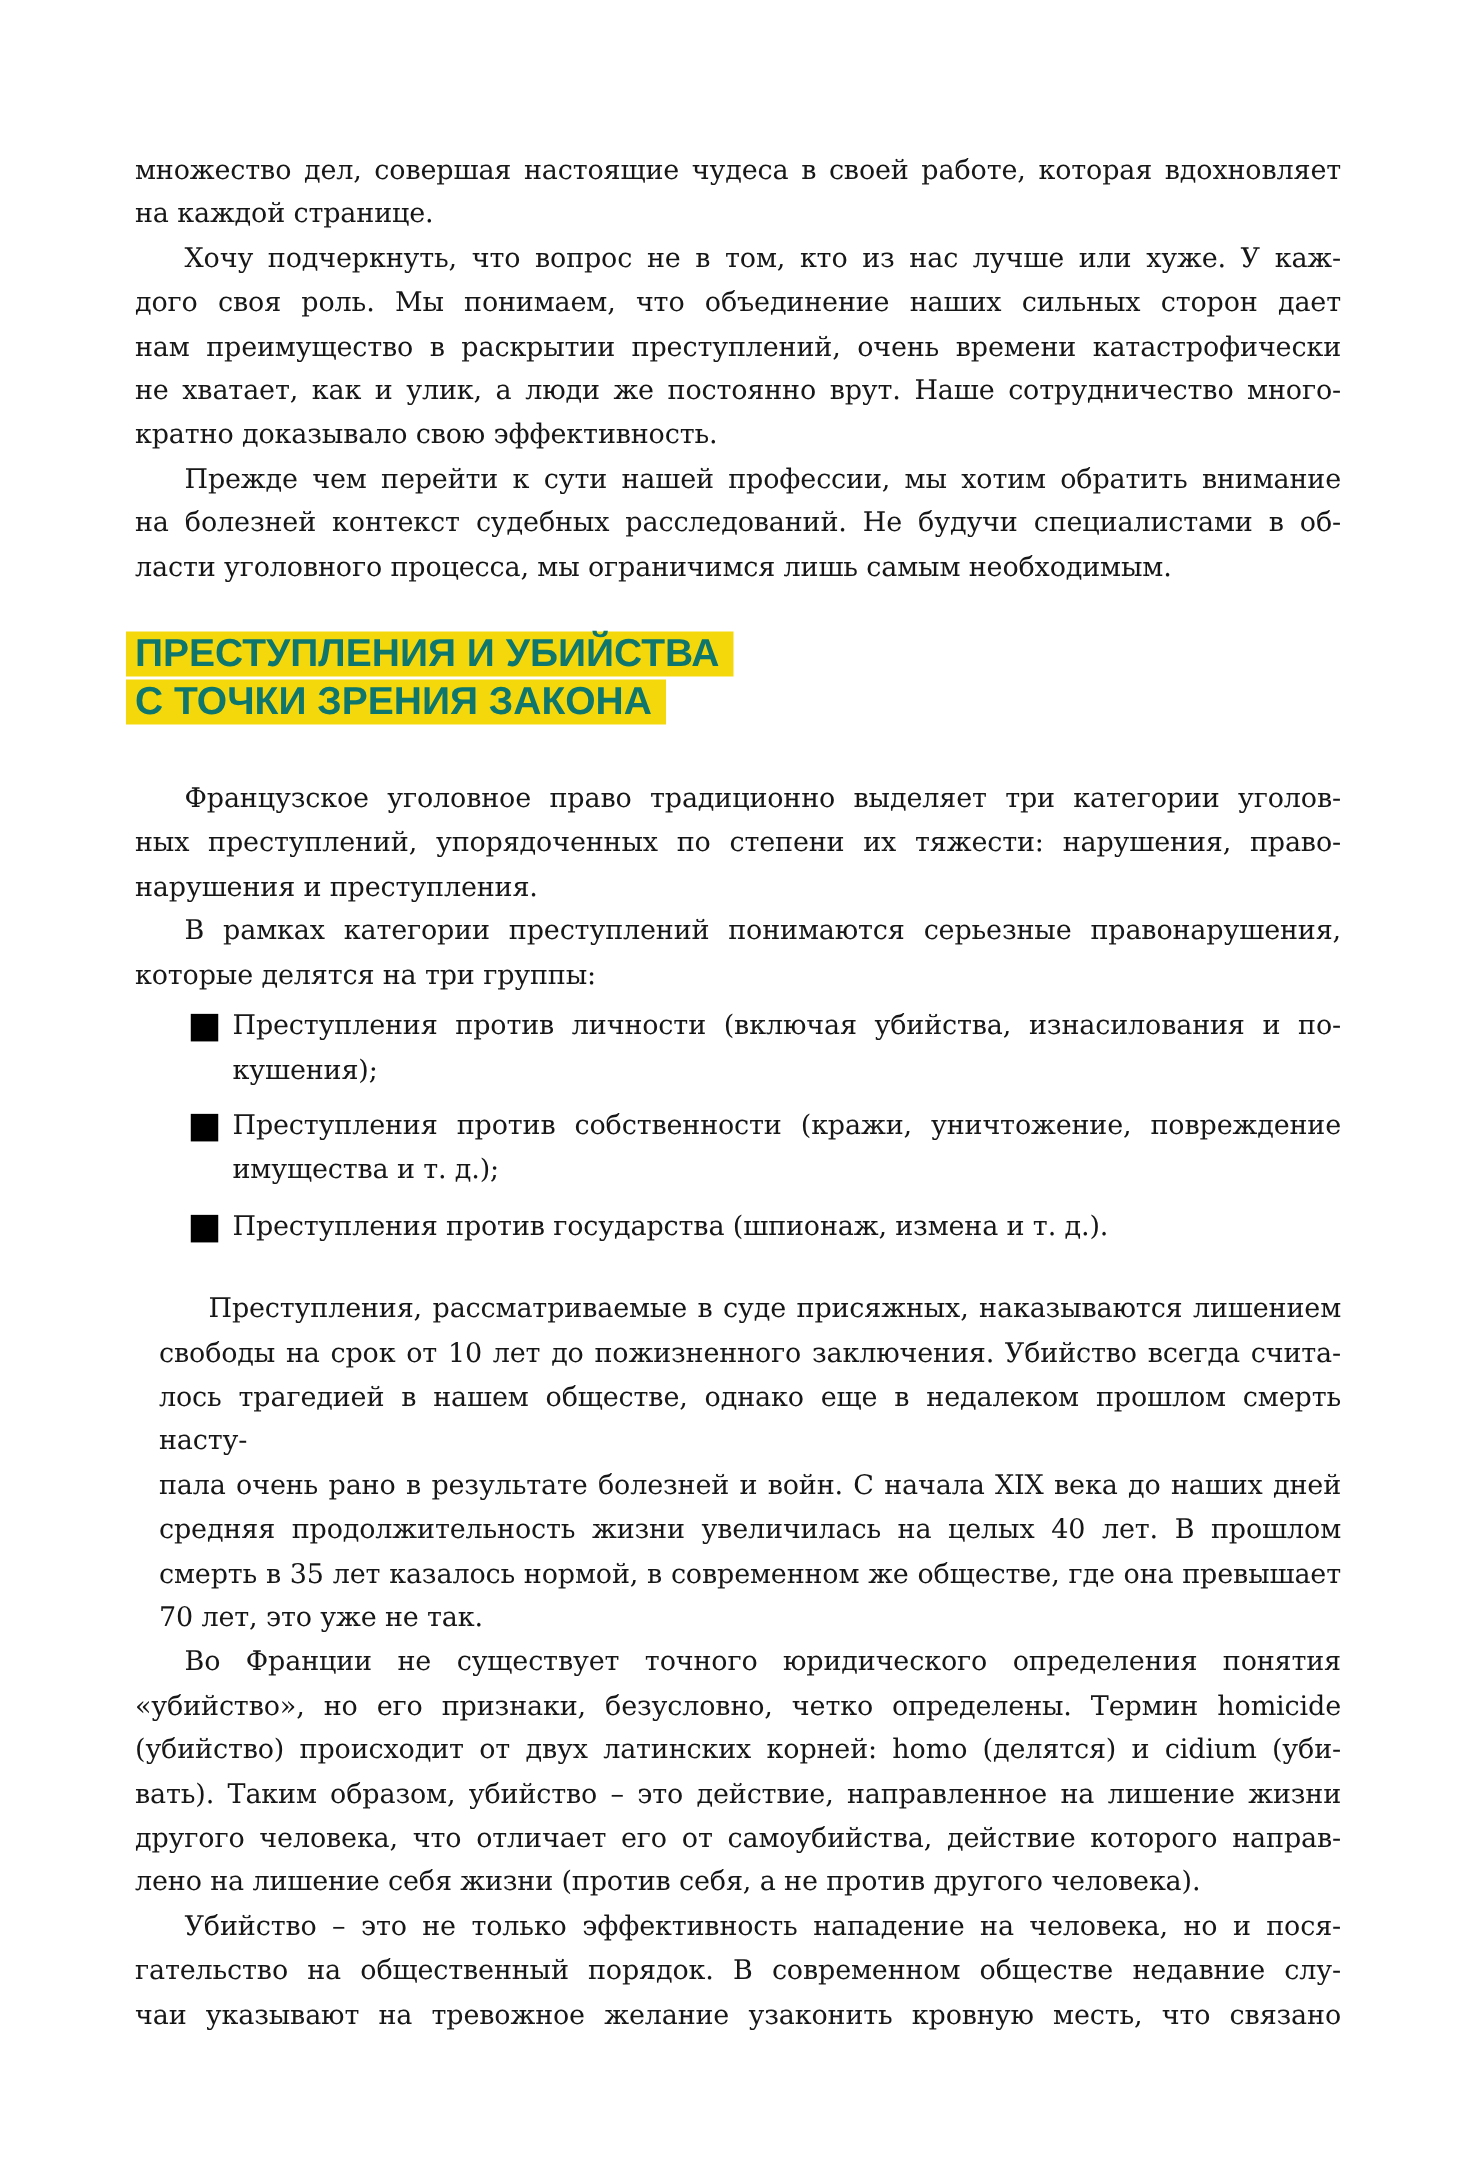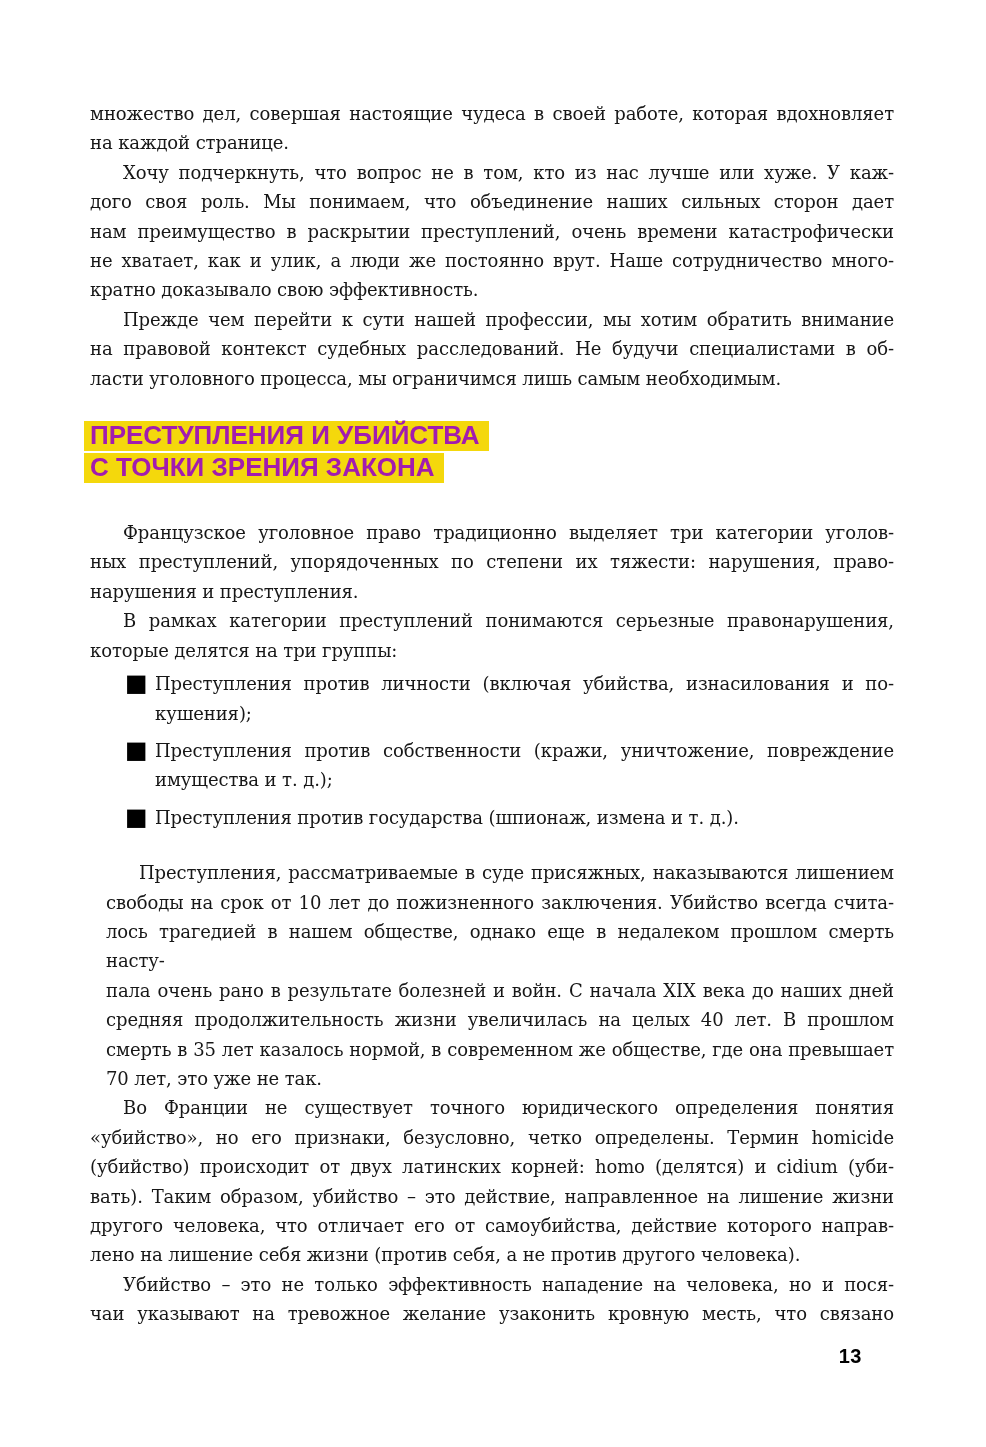--- a/index.html
+++ b/index.html
@@ -36,21 +36,21 @@
     font-family: "Liberation Sans", sans-serif;
   }
   .block-section-heading .line {
     display: table;
     font-size: 26px;
     font-weight: bold;
     letter-spacing: 0;
     line-height: 27px;
     padding: 1px 9px 2px 6px;
     background: var(--hl, #F4D80C);
-    color: #a21caf;
+    color: #0f766e;
     text-align: left;
     text-align-last: left;
     -moz-text-align-last: left;
   }
   .block-section-heading .line + .line { margin-top: 2px; }
 
   
   .block-bullet-item {
     position: relative;
     padding-left: 65px;
@@ -90,21 +90,21 @@
       </div>
       <div class="block block-paragraph">
         <div class="line indent">Хочу подчеркнуть, что вопрос не в том, кто из нас лучше или хуже. У каж-</div>
         <div class="line">дого своя роль. Мы понимаем, что объединение наших сильных сторон дает</div>
         <div class="line">нам преимущество в раскрытии преступлений, очень времени катастрофически</div>
         <div class="line">не хватает, как и улик, а люди же постоянно врут. Наше сотрудничество много-</div>
         <div class="line last">кратно доказывало свою эффективность.</div>
       </div>
       <div class="block block-paragraph">
         <div class="line indent">Прежде чем перейти к сути нашей профессии, мы хотим обратить внимание</div>
-        <div class="line">на правовой контекст судебных расследований. Не будучи специалистами в об-</div>
+        <div class="line">на болезней контекст судебных расследований. Не будучи специалистами в об-</div>
         <div class="line last">ласти уголовного процесса, мы ограничимся лишь самым необходимым.</div>
       </div>
       <div class="block block-section-heading">
         <div class="line">ПРЕСТУПЛЕНИЯ И УБИЙСТВА</div>
         <div class="line last">С ТОЧКИ ЗРЕНИЯ ЗАКОНА</div>
       </div>
       <div class="block block-paragraph">
         <div class="line indent">Французское уголовное право традиционно выделяет три категории уголов-</div>
         <div class="line">ных преступлений, упорядоченных по степени их тяжести: нарушения, право-</div>
         <div class="line last">нарушения и преступления.</div>
@@ -139,17 +139,18 @@
       <div class="block block-paragraph">
         <div class="line indent">Во Франции не существует точного юридического определения понятия</div>
         <div class="line">«убийство», но его признаки, безусловно, четко определены. Термин homicide</div>
         <div class="line">(убийство) происходит от двух латинских корней: homo (делятся) и cidium (уби-</div>
         <div class="line">вать). Таким образом, убийство – это действие, направленное на лишение жизни</div>
         <div class="line">другого человека, что отличает его от самоубийства, действие которого направ-</div>
         <div class="line last">лено на лишение себя жизни (против себя, а не против другого человека).</div>
       </div>
       <div class="block block-paragraph">
         <div class="line indent">Убийство – это не только эффективность нападение на человека, но и пося-</div>
+        <div class="line">гательство на общественный порядок. В современном обществе недавние слу-</div>
         <div class="line">чаи указывают на тревожное желание узаконить кровную месть, что связано</div>
       </div>
     </div>
   <div class="pagenum">13</div>
 </div>
 
 </body></html>

